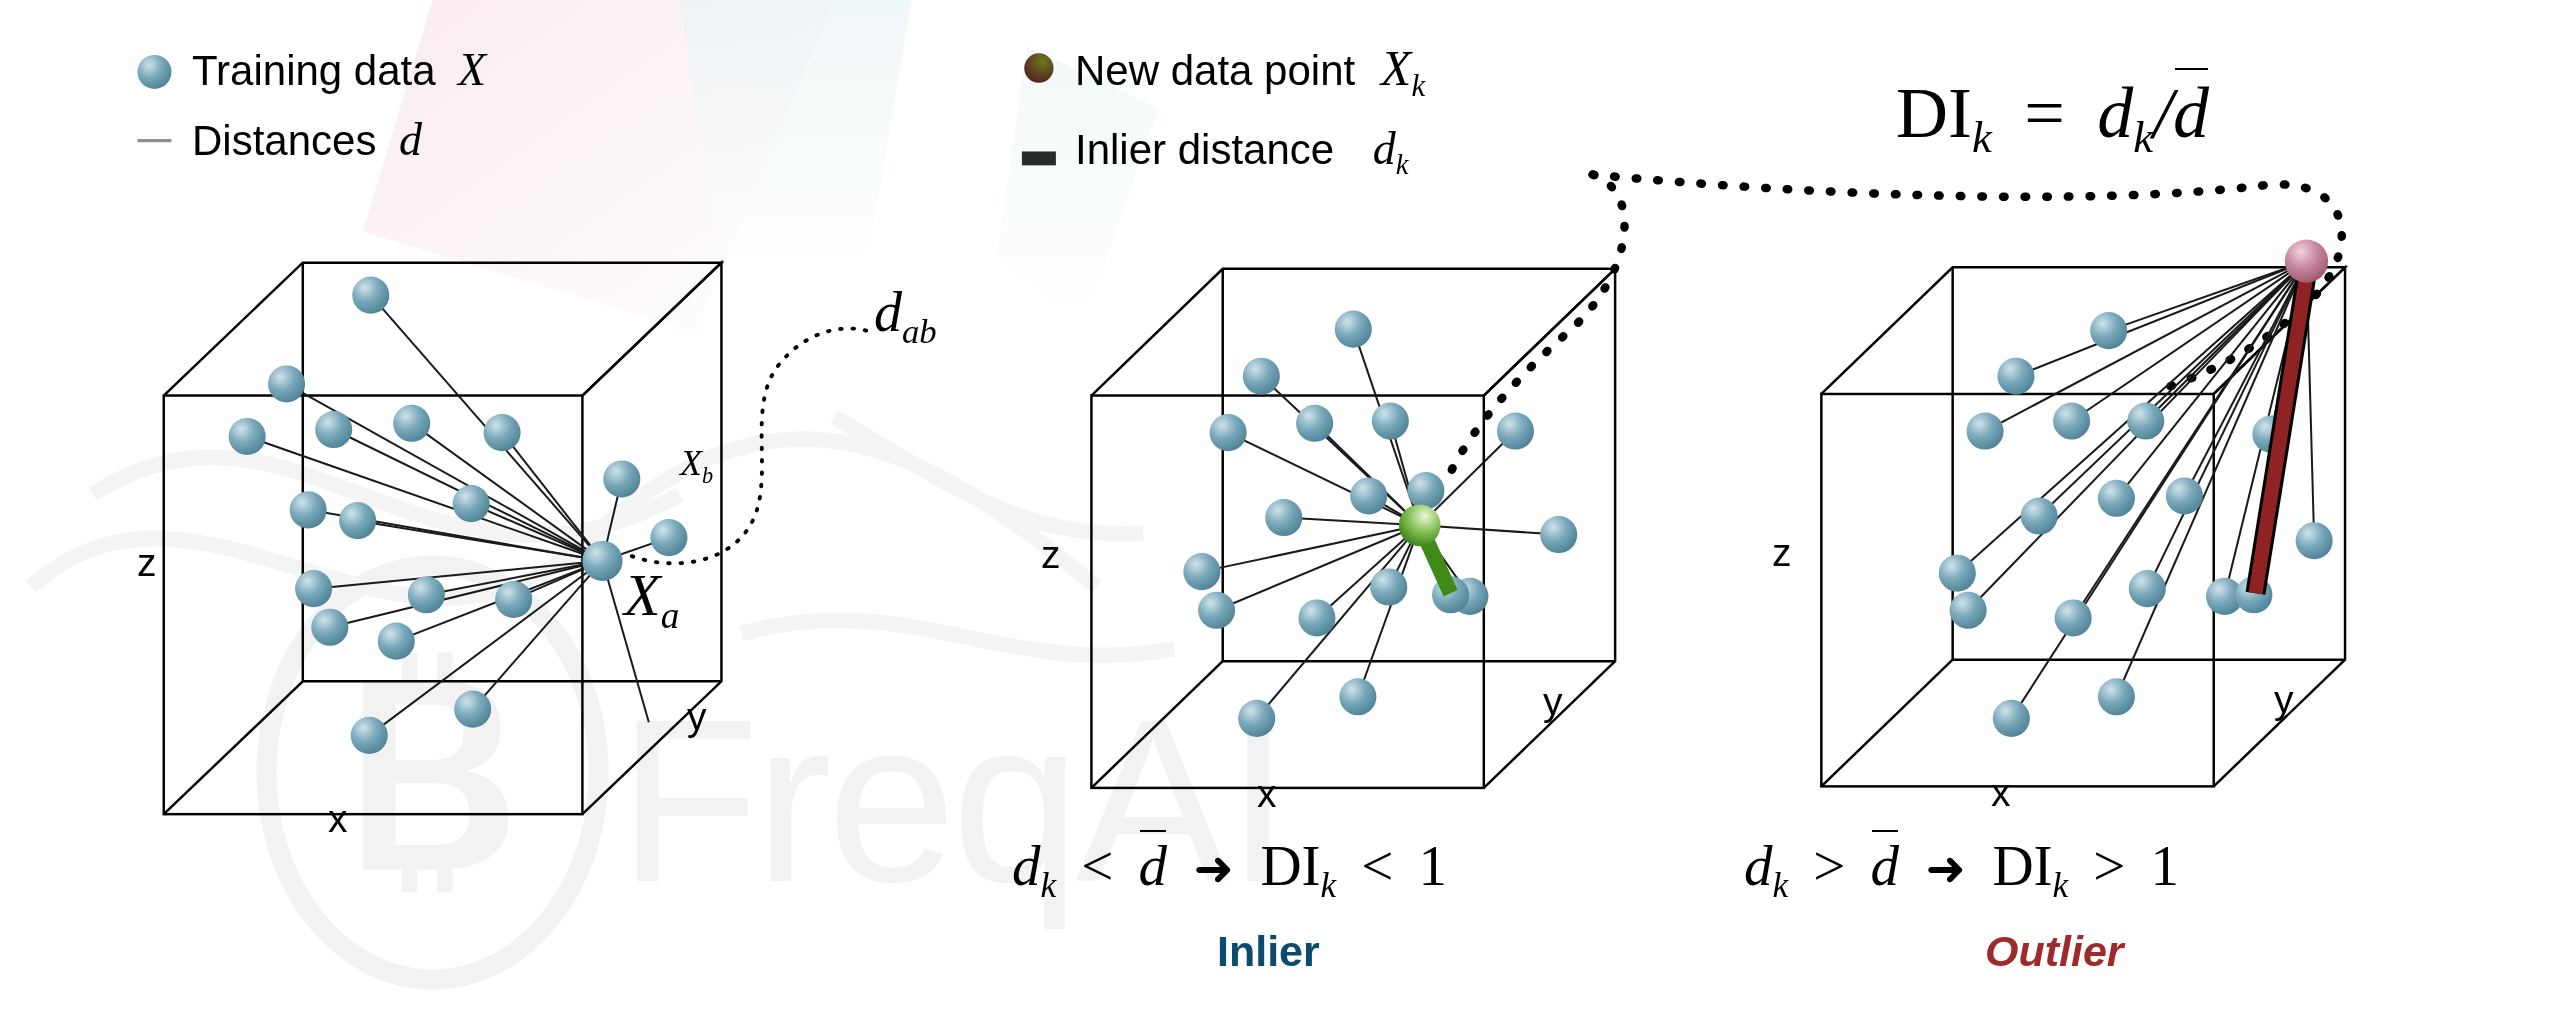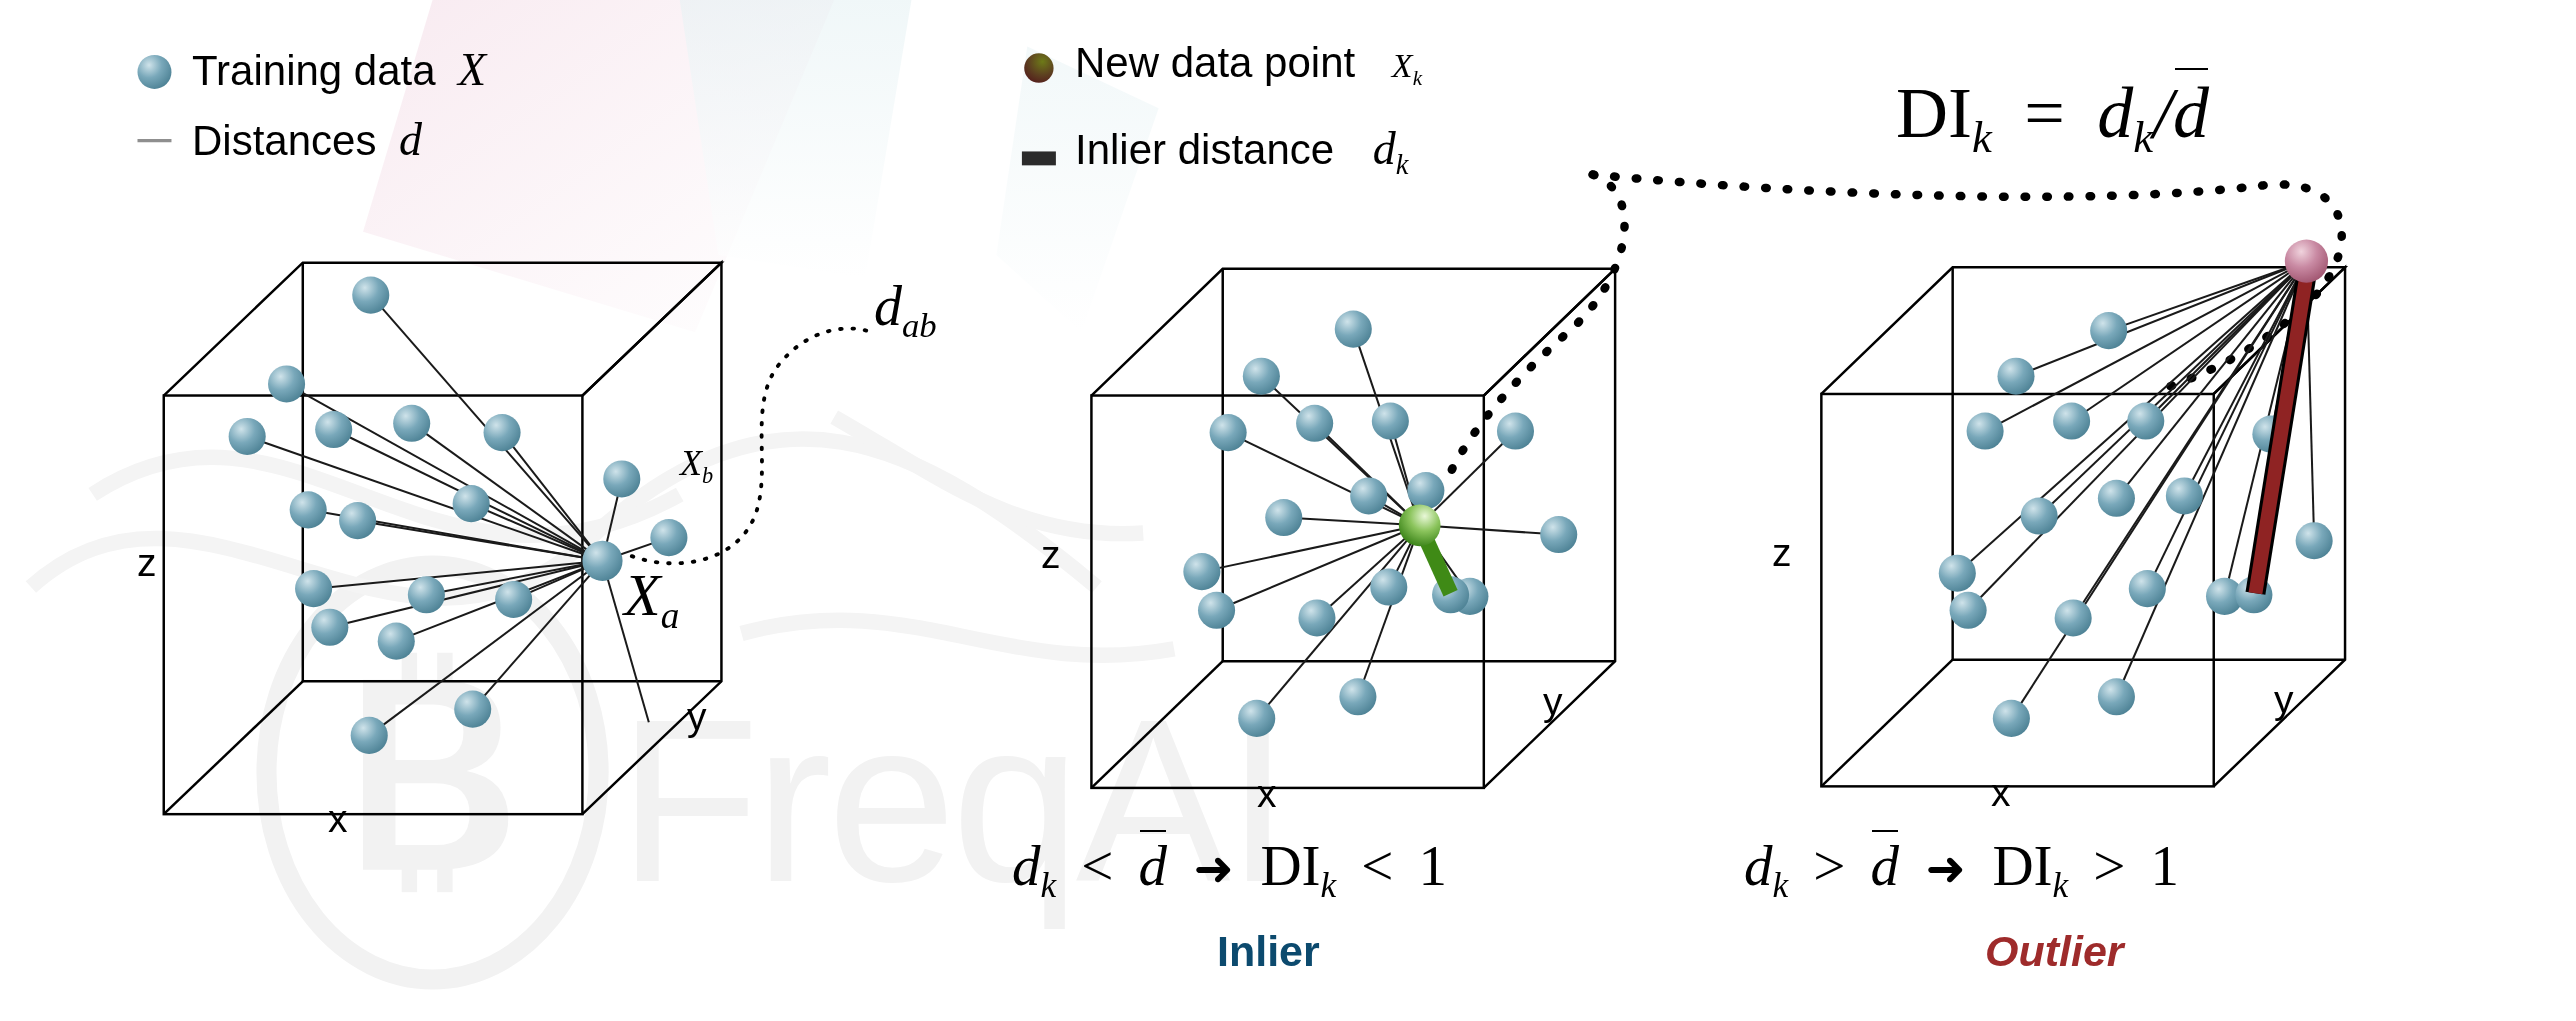--- a/index.html
+++ b/index.html
@@ -281,35 +281,35 @@
     <span class="serif-math" style="font-size:46px;margin-left:10.8px;">X</span>
   </div>
 
   <div class="txt legend-label" style="left:192px;top:113px;">
     <span>Distances</span>
     <span class="serif-math" style="font-size:46px;margin-left:10.8px;">d</span>
   </div>
 
   <div class="txt legend-label" style="left:1075px;top:39px;">
     <span>New data point</span>
-    <span class="serif-math" style="font-size:34px;margin-left:25px;"><span>X</span><sub class="mathsub">k</sub></span>
+    <span class="serif-math" style="font-size:50px;margin-left:14px;"><span>X</span><sub class="mathsub">k</sub></span>
   </div>
 
   <div class="txt legend-label" style="left:1075px;top:122px;">
     <span>Inlier distance</span>
     <span class="serif-math" style="font-size:46px;margin-left:27px;"><span>d</span><sub class="mathsub">k</sub></span>
   </div>
 
   <div class="txt" style="left:1896px;top:71px;font-size:72px;">
     <span class="upright-math">DI</span><sub class="mathsub">k</sub>
     <span class="upright-math" style="margin:0 12.4px;">=</span>
     <span class="serif-math">d</span><sub class="mathsub">k</sub><span class="serif-math">/</span><span class="serif-math ovl">d</span>
   </div>
 
-  <div class="txt serif-math" style="left:874px;top:274px;font-size:56px;">
+  <div class="txt serif-math" style="left:874px;top:280px;font-size:56px;">
     <span>d</span><sub class="mathsub">ab</sub>
   </div>
 
   <div class="txt serif-math" style="left:680px;top:442px;font-size:36px;">
     <span>X</span><sub class="mathsub">b</sub>
   </div>
   <div class="txt serif-math" style="left:624px;top:561px;font-size:60px;text-align:center;">
     <span>X</span><sub class="mathsub">a</sub>
   </div>
 

